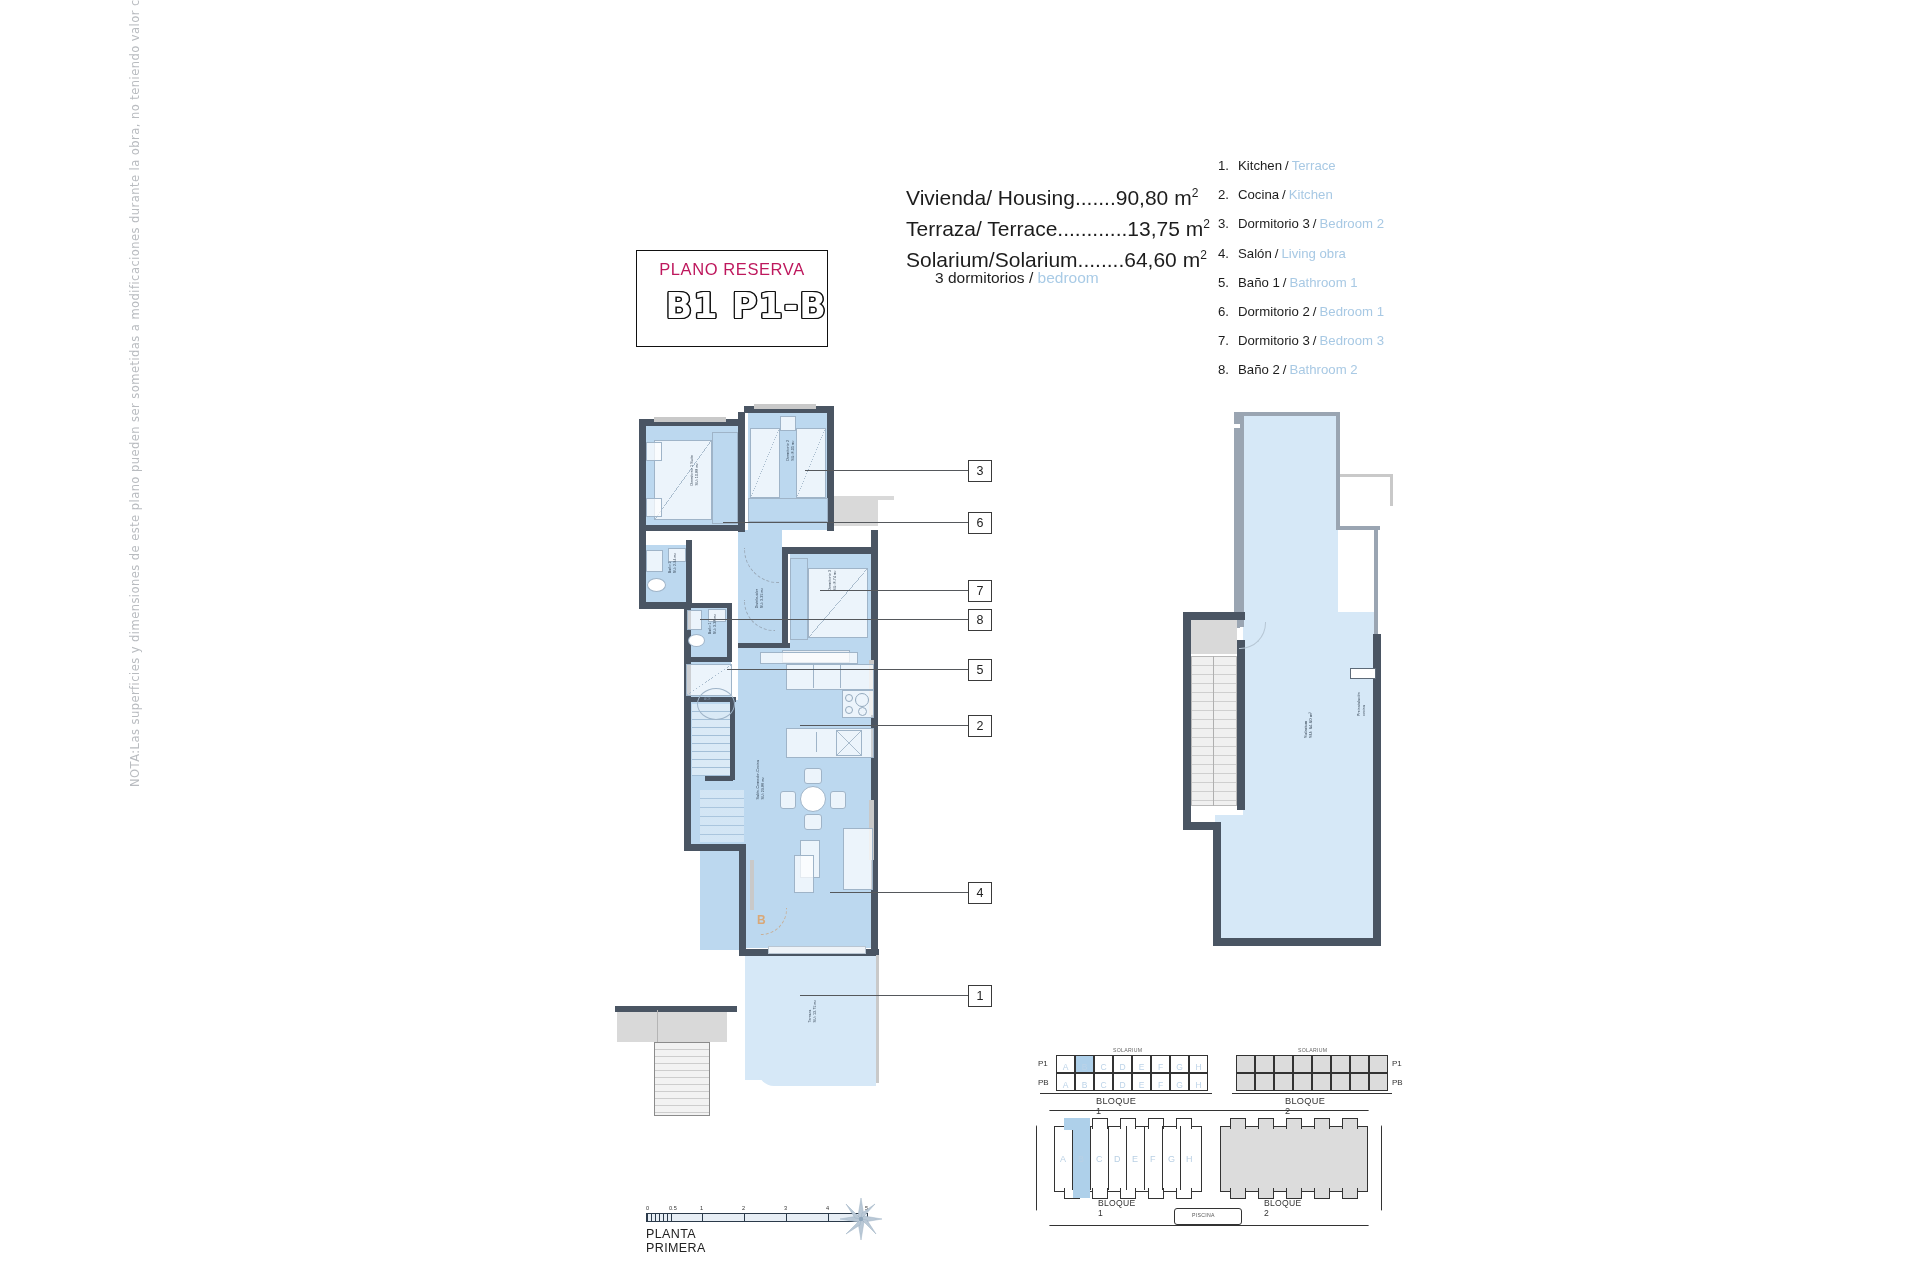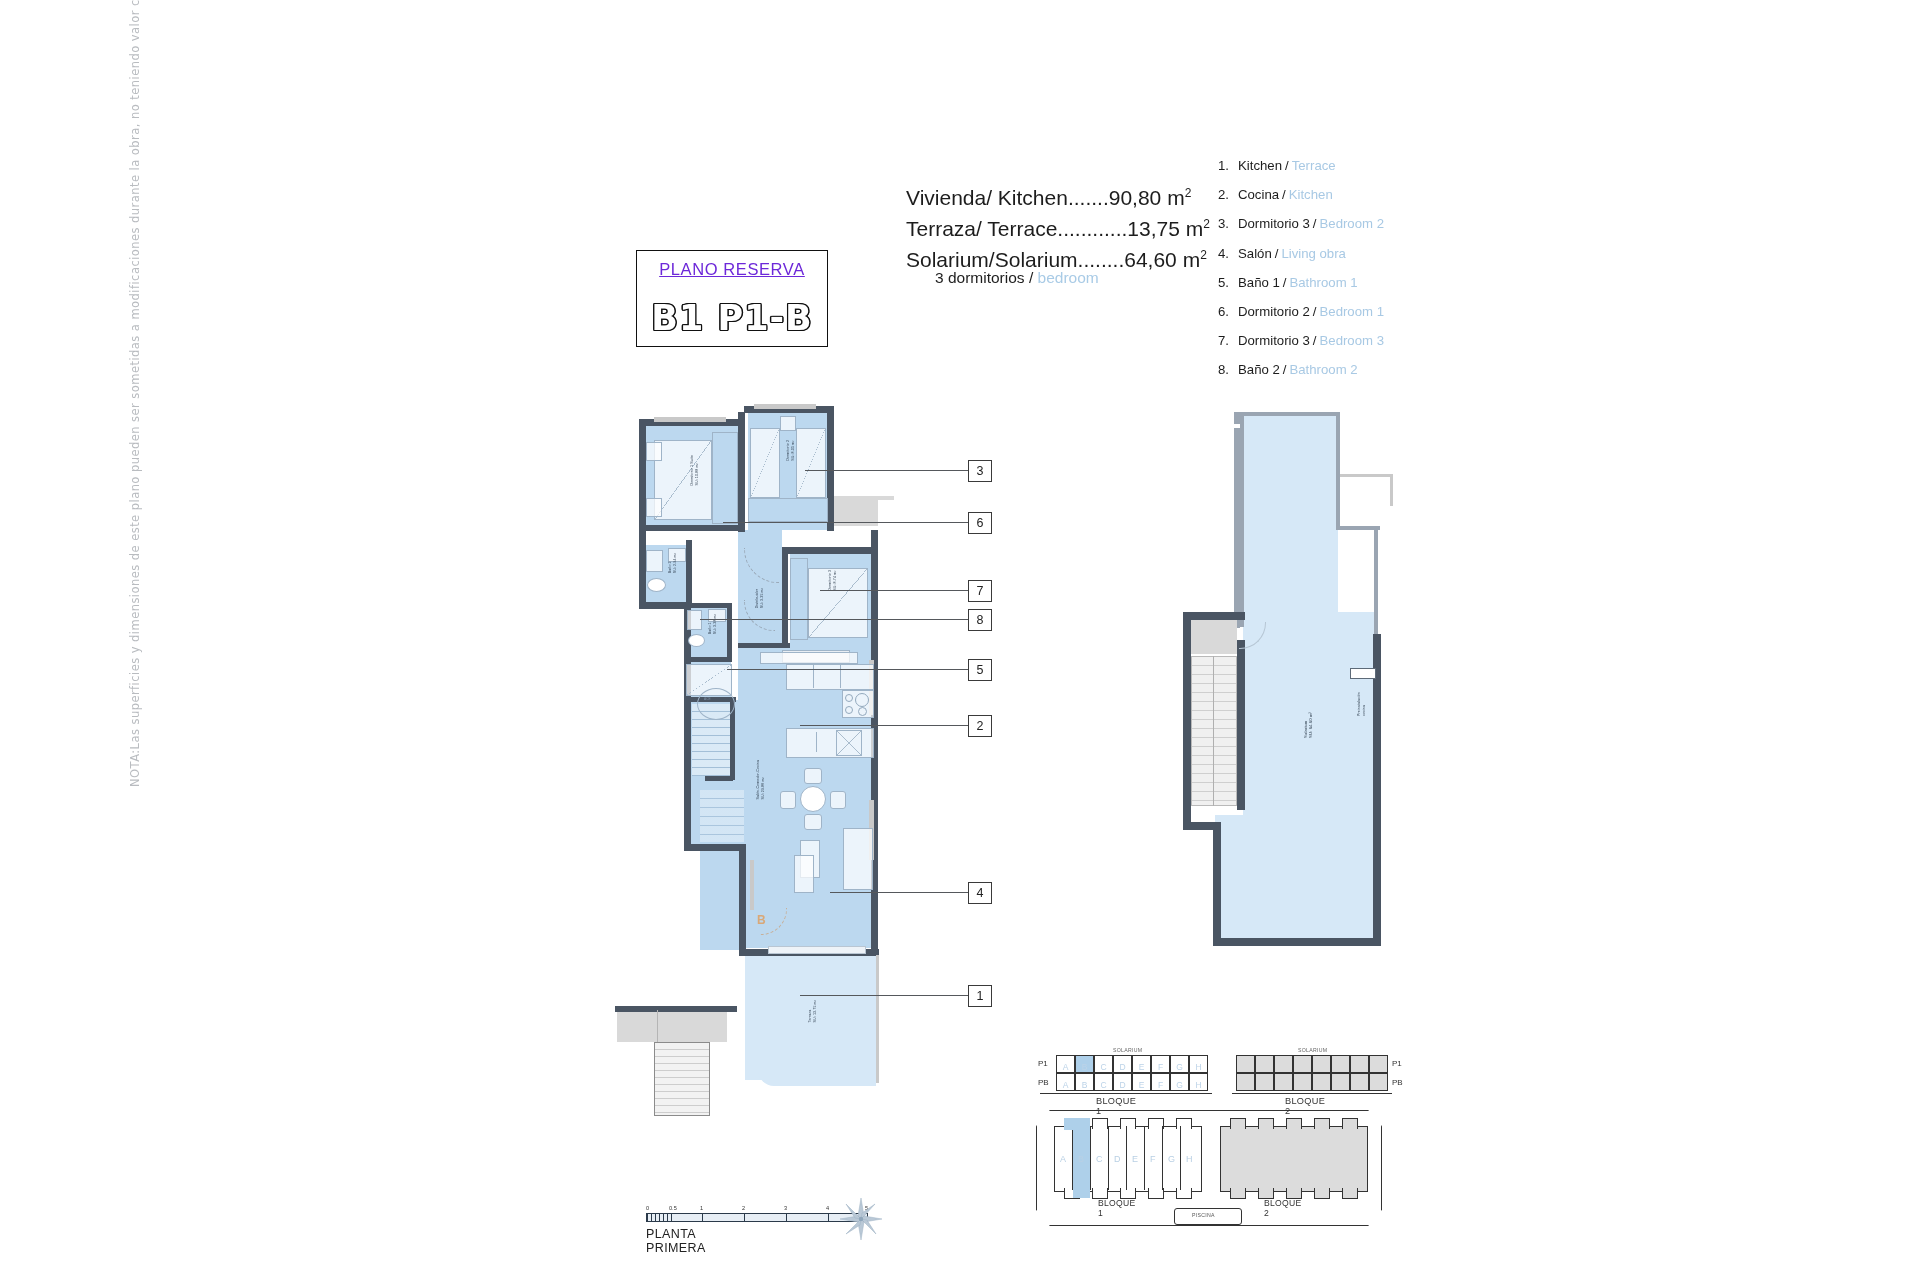--- a/index.html
+++ b/index.html
@@ -16,33 +16,32 @@
     white-space:nowrap; font-family:"DejaVu Sans", sans-serif;
   }
 
   
   #titleblock{
     left:636px; top:250px; width:190px; height:95px;
     border:1.6px solid #111; background:#fff;
   }
   #titleblock .pr{
     position:absolute;left:0;right:0;top:9px;text-align:center;
-    font-size:16.5px;letter-spacing:.6px;color:#6d28d9;text-decoration:underline;
+    font-size:16.5px;letter-spacing:.6px;color:#be185d;
   }
   #titleblock .code{
-    position:absolute;left:0;right:0;top:35px;text-align:center;
+    position:absolute;left:0;right:0;top:35px;text-align:right;
     font-size:35px;font-weight:700;letter-spacing:1px;
     color:#fff;
     -webkit-text-stroke:1.6px #111;
     paint-order:stroke fill;
     text-shadow:
       -1.4px 0 #111, 1.4px 0 #111, 0 -1.4px #111, 0 1.4px #111,
       -1px -1px #111, 1px -1px #111, -1px 1px #111, 1px 1px #111;
     font-family:"DejaVu Sans", sans-serif;
-    margin-top:12px;
   }
 
   
   #areas{left:906px; top:180px; width:300px;}
   #areas .ln{font-size:21px;line-height:27px;white-space:nowrap;color:#1d1d1d;}
   #areas .ln sup{font-size:12px;}
   #bedrooms{left:935px; top:269px; font-size:15.5px;color:#1d1d1d;white-space:nowrap;}
   #bedrooms .en{color:#a9cbe6;}
 
   
@@ -105,21 +104,21 @@
 
 <div class="abs" id="note">NOTA:Las superficies y dimensiones de este plano pueden ser sometidas a modificaciones durante la obra, no teniendo valor contractual.</div>
 
 <div class="abs" id="titleblock">
   <div class="pr">PLANO RESERVA</div>
   <div class="code">B1 P1-B</div>
 </div>
 
 <div class="abs" id="areas">
   <div class="ln">
-    <span>Vivienda/ Kitchen</span><span>.......</span><span>90,80</span>&nbsp;<span>m</span><sup>2</sup>
+    <span>Vivienda/ Housing</span><span>.......</span><span>90,80</span>&nbsp;<span>m</span><sup>2</sup>
   </div>
   <div class="ln">
     <span>Terraza/ Terrace</span><span>............</span><span>13,75</span>&nbsp;<span>m</span><sup>2</sup>
   </div>
   <div class="ln">
     <span>Solarium/Solarium</span><span>........</span><span>64,60</span>&nbsp;<span>m</span><sup>2</sup>
   </div>
 </div>
 <div class="abs" id="bedrooms">
   <span>3 dormitorios /</span>

